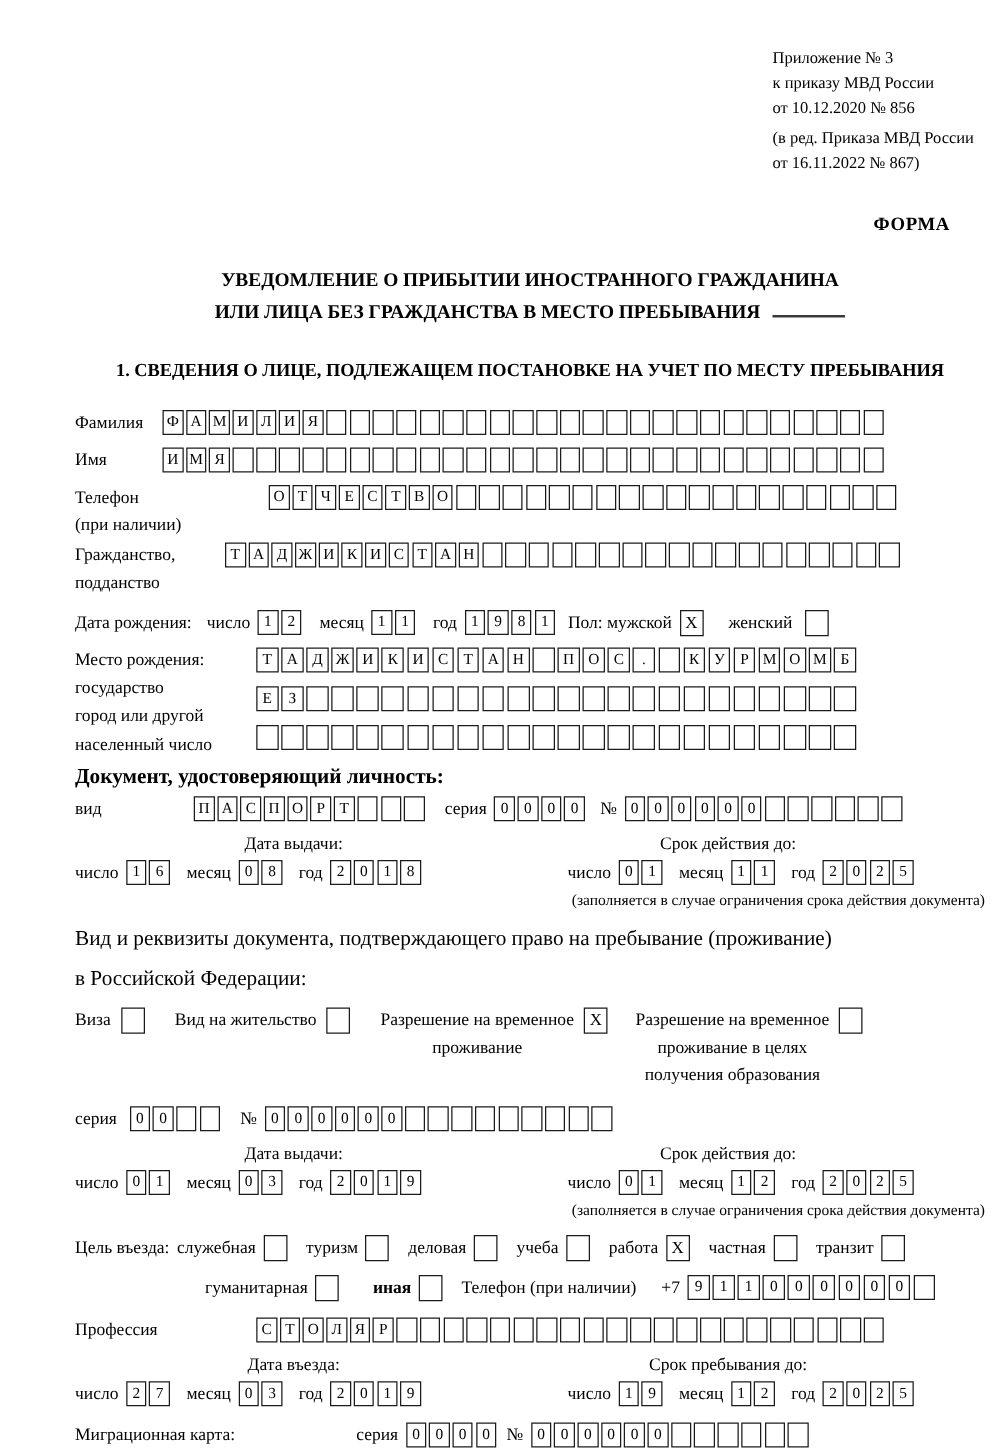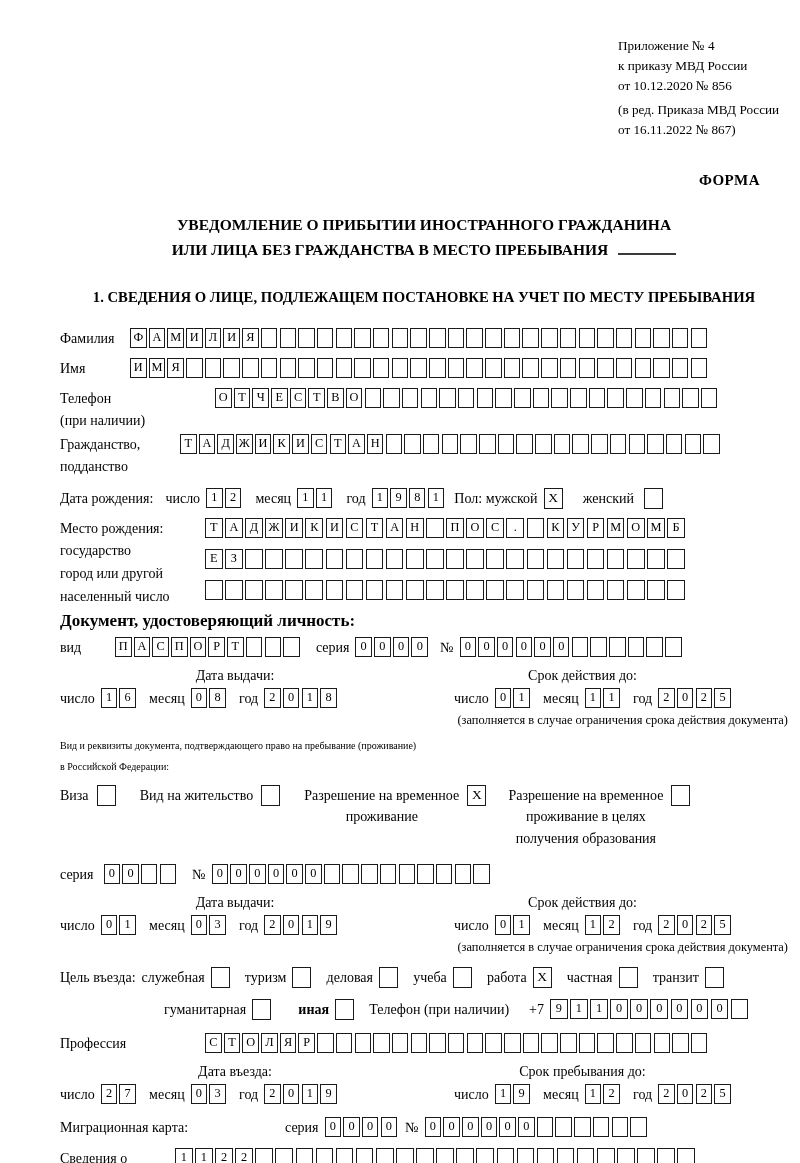--- a/index.html
+++ b/index.html
@@ -39,38 +39,38 @@
   .dhead .dl{width:350px;text-align:center;}
   .dhead .dr{width:345px;text-align:center;}
   .drow{display:flex;margin-top:4px;}
   .drow .dgl{width:350px;}
   .drow .dgr{width:345px;padding-left:44px;box-sizing:border-box;}
   .dgrp{display:flex;align-items:flex-start;}
   .dgrp .lbl{font-size:14px;line-height:22px;margin-right:6px;}
   .dgrp .boxes{margin-right:11px;}
   .note{margin-top:3px;text-align:right;font-size:12.4px;}
 
-  .intro{margin-top:10px;font-size:10px;line-height:1.55;}
+  .intro{margin-top:10px;font-size:17px;line-height:1.55;}
 
   .visa-row{display:flex;align-items:flex-start;margin-top:10px;}
   .opt{display:flex;align-items:flex-start;}
   .opt .ol{font-size:14px;line-height:22px;margin-right:8px;}
   .opt .ol.center{text-align:center;line-height:1.55;}
 
   .purpose-row{display:flex;align-items:flex-start;margin-top:12px;flex-wrap:nowrap;}
   .purpose-row .pl{font-size:14px;line-height:22px;margin-right:6px;}
   .purpose-row .boxes{margin-right:13px;}
 </style>
 </head>
 <body>
 
 <div class="page">
 
   <div class="hdr">
-    <div>Приложение № 4</div>
+    <div>Приложение № 3</div>
     <div>к приказу МВД России</div>
     <div>от 10.12.2020 № 856</div>
     <div class="gap">(в ред. Приказа МВД России</div>
     <div>от 16.11.2022 № 867)</div>
   </div>
 
   <div class="forma">ФОРМА</div>
 
   <div class="title">
     <div>УВЕДОМЛЕНИЕ О ПРИБЫТИИ ИНОСТРАННОГО ГРАЖДАНИНА</div>
@@ -130,21 +130,21 @@
       <span class="boxes m"><span class="cell">Т</span><span class="cell">А</span><span class="cell">Д</span><span class="cell">Ж</span><span class="cell">И</span><span class="cell">К</span><span class="cell">И</span><span class="cell">С</span><span class="cell">Т</span><span class="cell">А</span><span class="cell">Н</span><span class="cell"></span><span class="cell">П</span><span class="cell">О</span><span class="cell">С</span><span class="cell">.</span><span class="cell"></span><span class="cell">К</span><span class="cell">У</span><span class="cell">Р</span><span class="cell">М</span><span class="cell">О</span><span class="cell">М</span><span class="cell">Б</span></span>
       <span class="boxes m"><span class="cell">Е</span><span class="cell">З</span><span class="cell"></span><span class="cell"></span><span class="cell"></span><span class="cell"></span><span class="cell"></span><span class="cell"></span><span class="cell"></span><span class="cell"></span><span class="cell"></span><span class="cell"></span><span class="cell"></span><span class="cell"></span><span class="cell"></span><span class="cell"></span><span class="cell"></span><span class="cell"></span><span class="cell"></span><span class="cell"></span><span class="cell"></span><span class="cell"></span><span class="cell"></span><span class="cell"></span></span>
       <span class="boxes m"><span class="cell"></span><span class="cell"></span><span class="cell"></span><span class="cell"></span><span class="cell"></span><span class="cell"></span><span class="cell"></span><span class="cell"></span><span class="cell"></span><span class="cell"></span><span class="cell"></span><span class="cell"></span><span class="cell"></span><span class="cell"></span><span class="cell"></span><span class="cell"></span><span class="cell"></span><span class="cell"></span><span class="cell"></span><span class="cell"></span><span class="cell"></span><span class="cell"></span><span class="cell"></span><span class="cell"></span></span>
     </span>
   </div>
 
   <div class="center-bold" style="margin-top:0;">Документ, удостоверяющий личность:</div>
 
   <div class="frow" style="margin-top:6px;">
     <span class="flabel w55">вид</span>
-    <span class="boxes" style="margin-right:14px;"><span class="cell">П</span><span class="cell">А</span><span class="cell">С</span><span class="cell">П</span><span class="cell">О</span><span class="cell">Р</span><span class="cell">Т</span><span class="cell"></span><span class="cell"></span><span class="cell"></span></span>
+    <span class="boxes" style="margin-right:14px;margin-left:40px;"><span class="cell">П</span><span class="cell">А</span><span class="cell">С</span><span class="cell">П</span><span class="cell">О</span><span class="cell">Р</span><span class="cell">Т</span><span class="cell"></span><span class="cell"></span><span class="cell"></span></span>
     <span class="flabel mr6">серия</span>
     <span class="boxes mr10"><span class="cell">0</span><span class="cell">0</span><span class="cell">0</span><span class="cell">0</span></span>
     <span class="flabel mr6">№</span>
     <span class="boxes"><span class="cell">0</span><span class="cell">0</span><span class="cell">0</span><span class="cell">0</span><span class="cell">0</span><span class="cell">0</span><span class="cell"></span><span class="cell"></span><span class="cell"></span><span class="cell"></span><span class="cell"></span><span class="cell"></span></span>
   </div>
 
   <div class="dhead">
     <span class="dl">Дата выдачи:</span>
     <span class="dr">Срок действия до:</span>
   </div>

